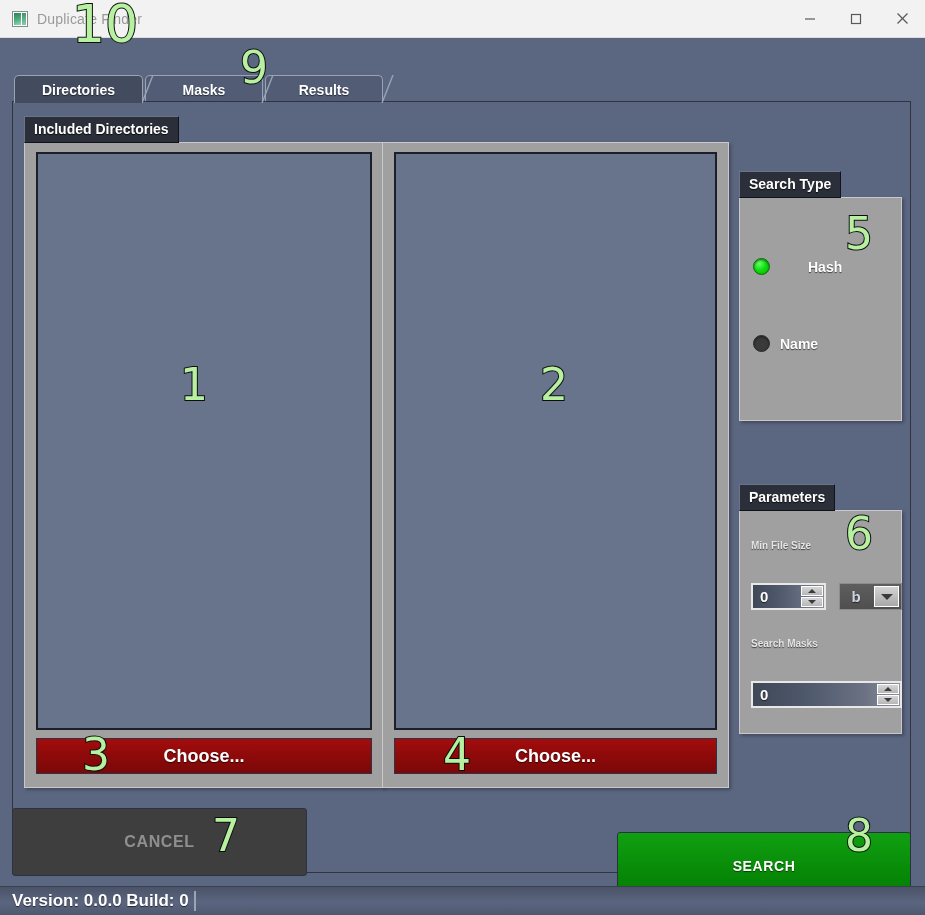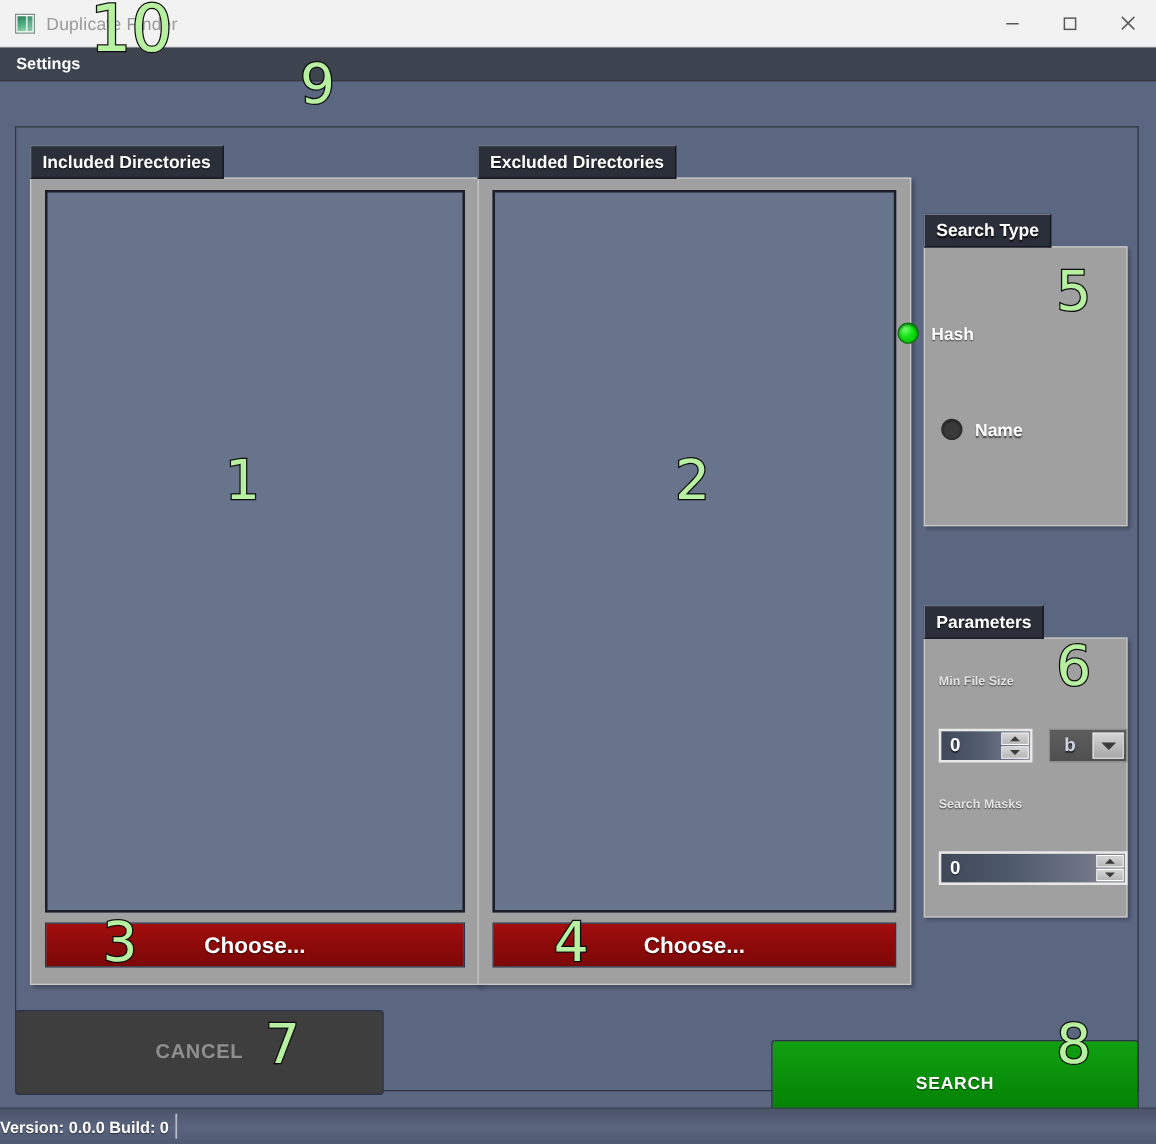--- a/index.html
+++ b/index.html
@@ -240,22 +240,22 @@
   }
 
   
   .statusbar {
     position: absolute; left: 0; bottom: 0; width: 925px; height: 29px;
     background: linear-gradient(180deg, #4a5367 0%, #5b6580 55%, #4e586d 100%);
     border-top: 1px solid #39404f;
     display: flex; align-items: center;
   }
   .status-text {
-    color: #ffffff; font-size: 13px; font-weight: bold;
-    padding-left: 0;
+    color: #ffffff; font-size: 17px; font-weight: bold;
+    padding-left: 12px;
     text-shadow: 0 1px 1px rgba(0,0,0,.6);
   }
   .status-sep {
     width: 2px; height: 20px; margin-left: 5px;
     background: linear-gradient(90deg, #6f7891 0%, #c9cedd 50%, #6f7891 100%);
   }
 
   
   .anno {
     position: absolute;
@@ -291,40 +291,56 @@
       </div>
       <div class="win-btn">
         <svg width="13" height="13" viewBox="0 0 13 13">
             <line x1="1.5" y1="1.5" x2="11.5" y2="11.5" stroke="#5a5a5a" stroke-width="1.2"></line>
             <line x1="11.5" y1="1.5" x2="1.5" y2="11.5" stroke="#5a5a5a" stroke-width="1.2"></line>
           </svg>
       </div>
     </div>
   </div>
 
-  <div class="menubar">
-    <div class="menu-item">Settings</div>
+
+  <div class="tabstrip">
+    <div class="tab active" style="left:14px; width:129px;">Directories</div>
+    <div class="tab-sep" style="left:141px;">
+      <svg width="22" height="28" viewBox="0 0 22 28">
+          <path d="M1 28 L12 0" stroke="#9aa3b5" stroke-width="1.4" fill="none"></path>
+        </svg>
+    </div>
+    <div class="tab" style="left:145px; width:118px;">Masks</div>
+    <div class="tab-sep" style="left:261px;">
+      <svg width="22" height="28" viewBox="0 0 22 28">
+          <path d="M1 28 L12 0" stroke="#9aa3b5" stroke-width="1.4" fill="none"></path>
+        </svg>
+    </div>
+    <div class="tab" style="left:265px; width:118px;">Results</div>
+    <div class="tab-sep" style="left:381px;">
+      <svg width="22" height="28" viewBox="0 0 22 28">
+          <path d="M1 28 L12 0" stroke="#9aa3b5" stroke-width="1.4" fill="none"></path>
+        </svg>
+    </div>
   </div>
-
 
   <div class="tabpage">
 
     <div class="gcap" style="left:11px; top:14px;">Included Directories</div>
     <div class="gframe" style="left:11px; top:40px; width:360px; height:646px;"></div>
     <div class="listbox" style="left:23px; top:50px; width:336px; height:578px;"></div>
     <div class="btn-choose" style="left:23px; top:636px; width:336px; height:36px;">Choose...</div>
 
-    <div class="gcap" style="left:369px; top:14px;">Excluded Directories</div>
     <div class="gframe" style="left:369px; top:40px; width:347px; height:646px;"></div>
     <div class="listbox" style="left:381px; top:50px; width:323px; height:578px;"></div>
     <div class="btn-choose" style="left:381px; top:636px; width:323px; height:36px;">Choose...</div>
 
     <div class="gcap" style="left:726px; top:69px;">Search Type</div>
     <div class="gframe" style="left:726px; top:95px; width:163px; height:224px;"></div>
-    <div class="radio-row" style="left:705px; top:156px;">
+    <div class="radio-row" style="left:740px; top:156px;gap:28px;">
       <span class="radio on"></span>
       <span class="radio-label">Hash</span>
     </div>
     <div class="radio-row" style="left:740px; top:233px;">
       <span class="radio"></span>
       <span class="radio-label">Name</span>
     </div>
 
     <div class="gcap" style="left:726px; top:382px;">Parameters</div>
     <div class="gframe" style="left:726px; top:408px; width:163px; height:224px;"></div>

